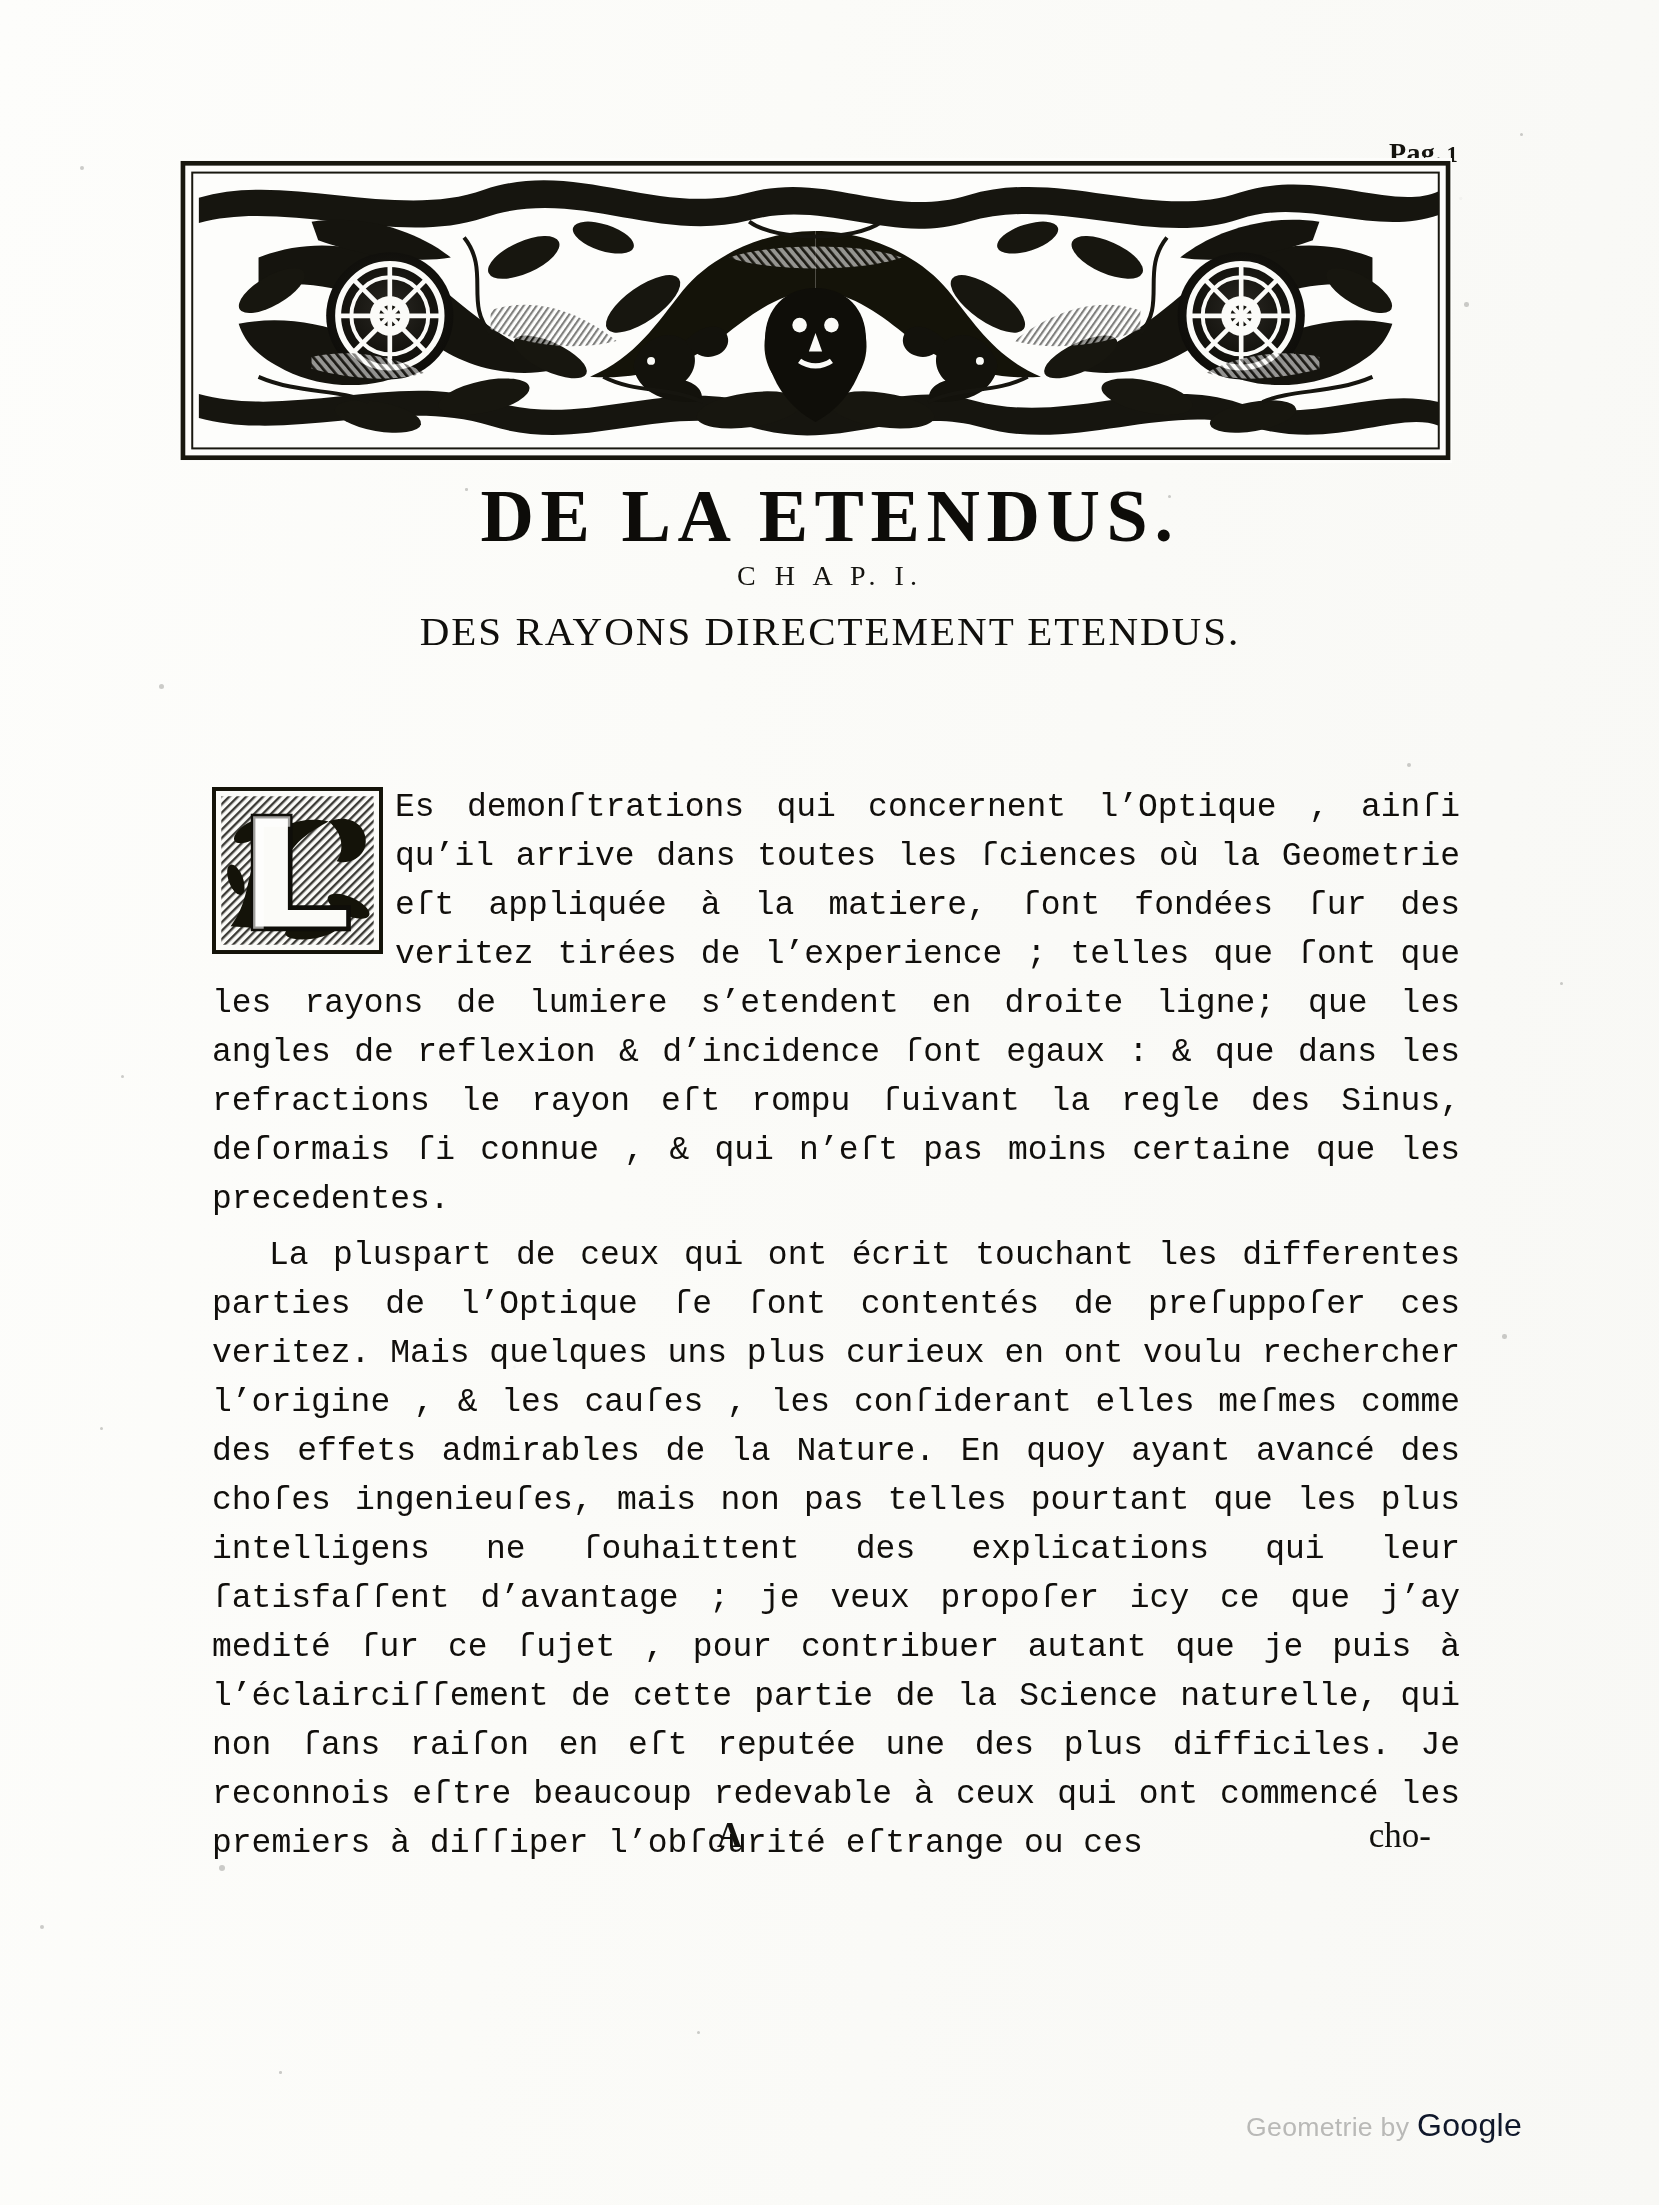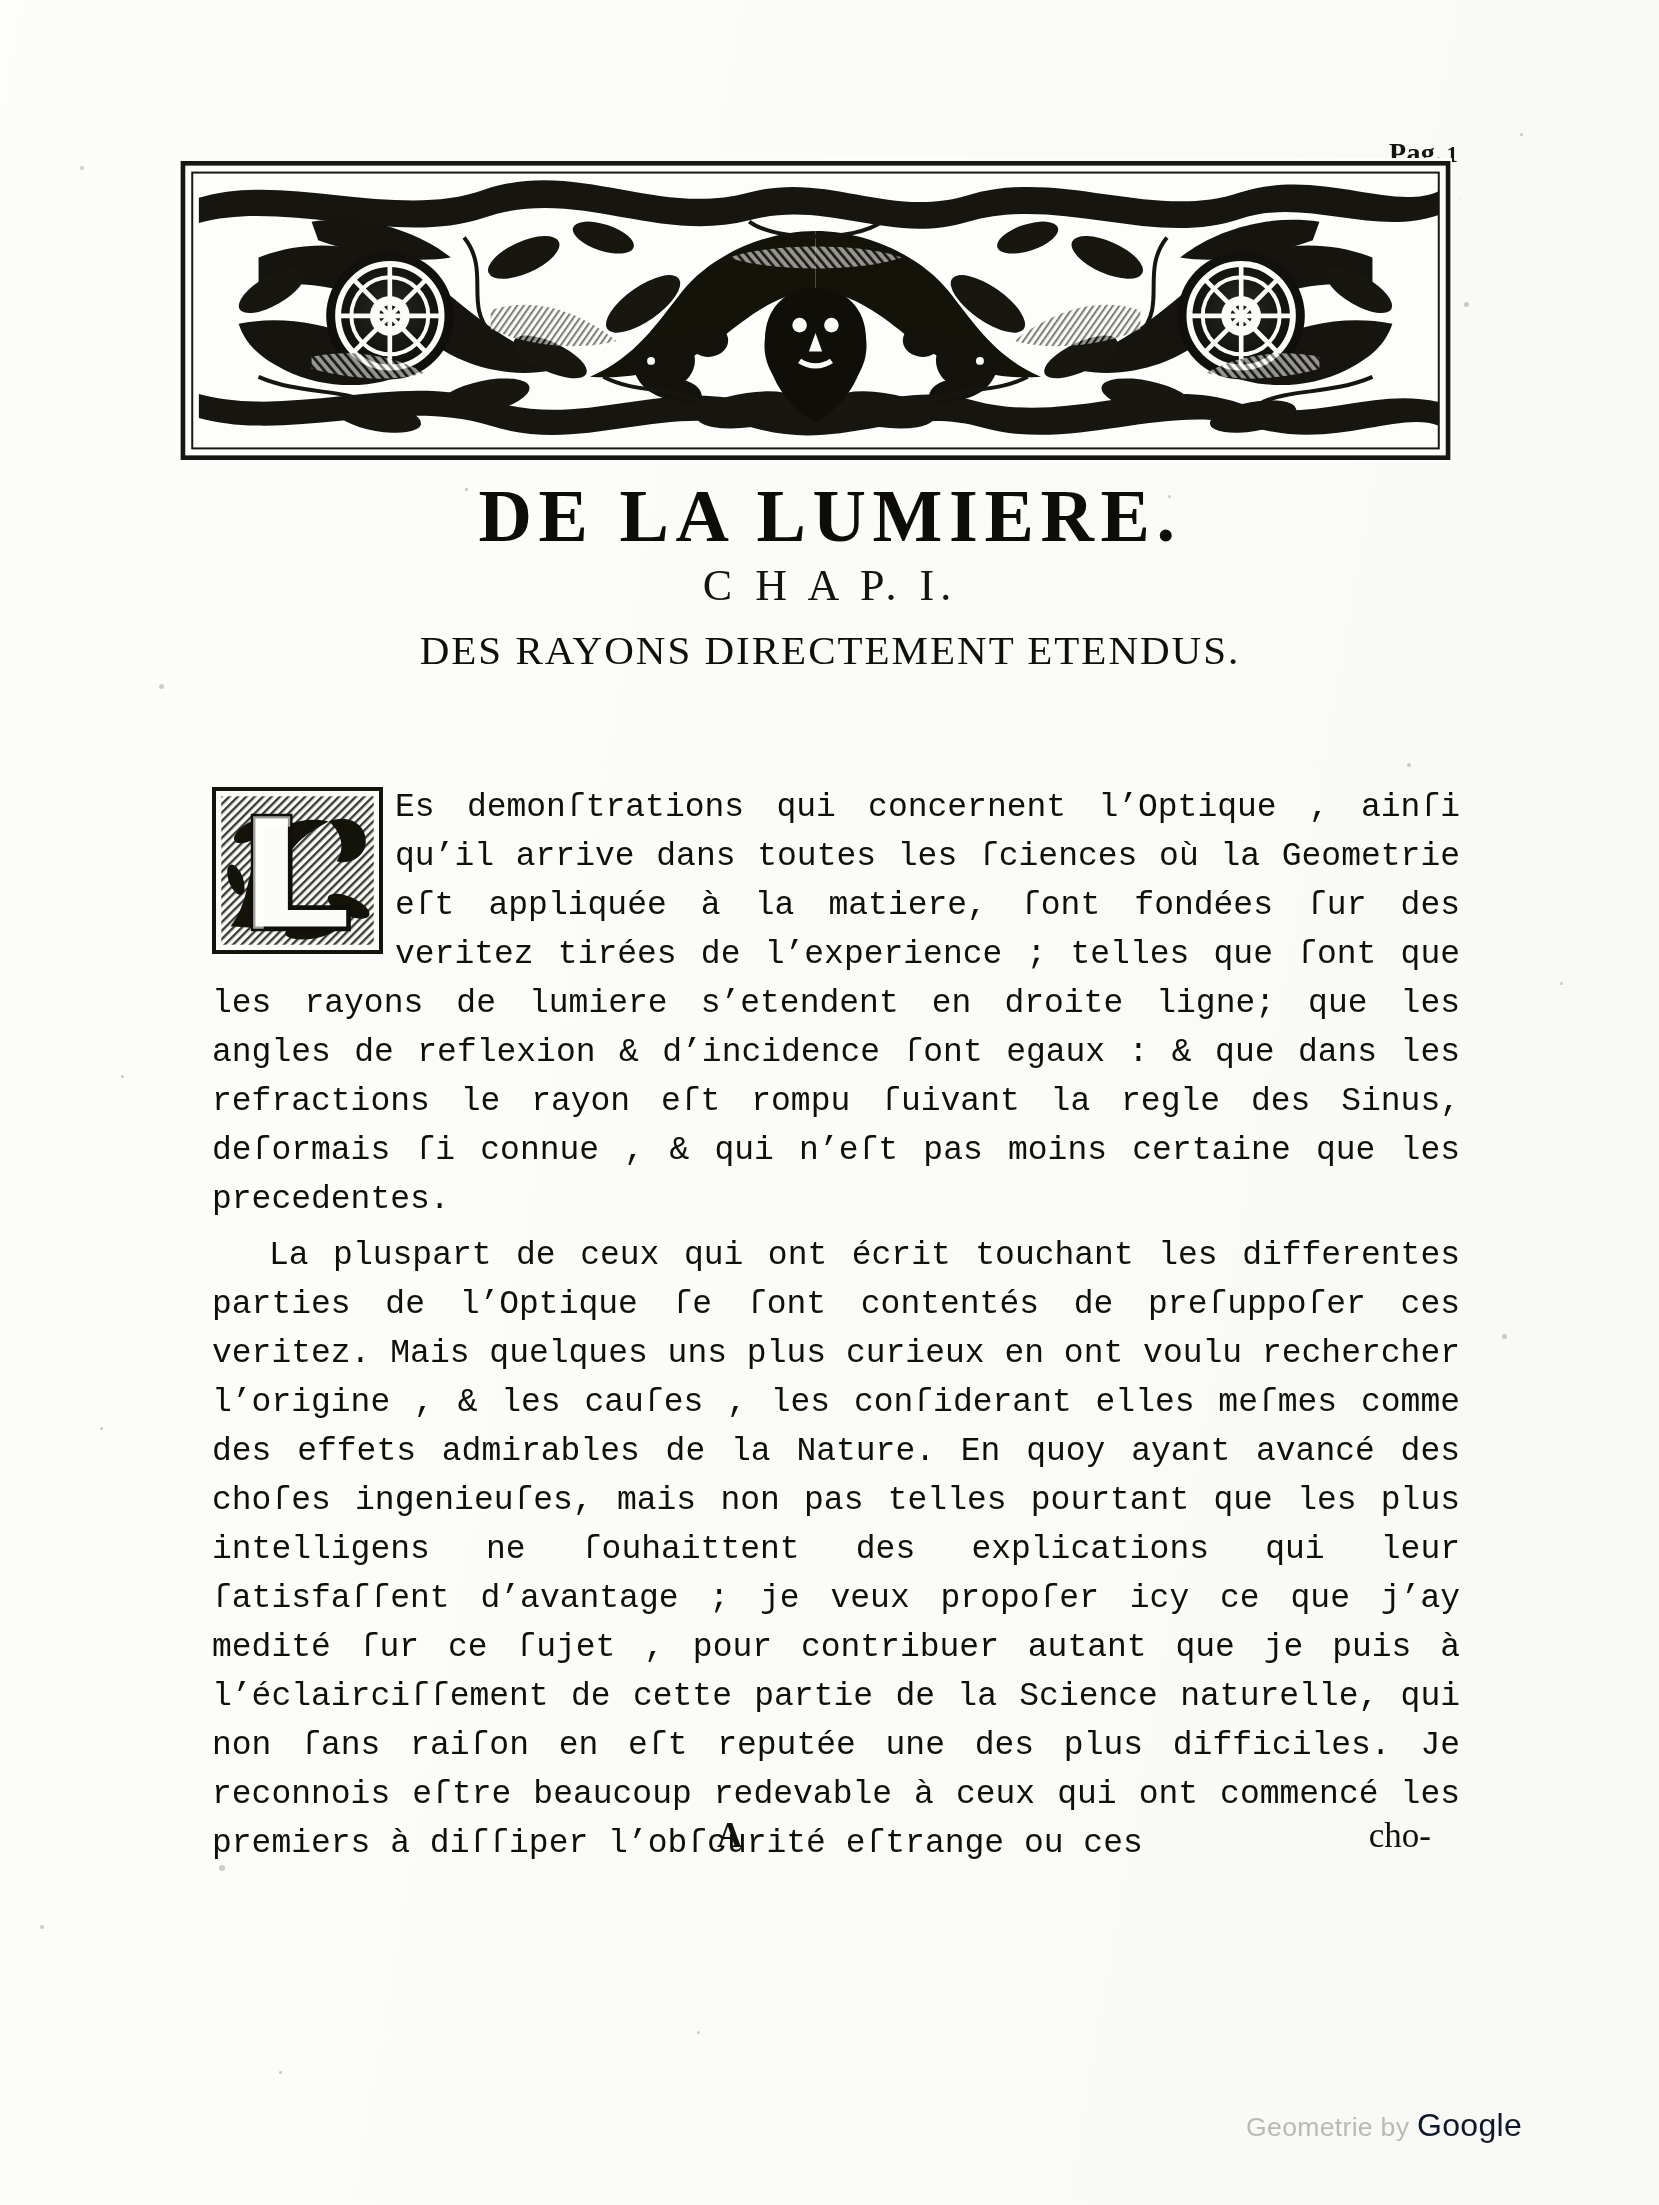--- a/index.html
+++ b/index.html
@@ -86,21 +86,21 @@
   .t-lumiere {
     font-size: 74px;
     font-weight: bold;
     letter-spacing: 6.6px;
     color: #0d0c09;
     margin-top: 13.3px;
     line-height: 1.05;
     font-family: "Liberation Serif", serif;
   }
   .t-chap {
-    font-size: 44px;
+    font-size: 28px;
     letter-spacing: 6px;
     color: #151410;
     margin-top: 4px;
     font-family: "Liberation Serif", serif;
   }
   .t-sub {
     font-size: 41px;
     letter-spacing: 2px;
     color: #100f0c;
     margin-top: 14.6px;
@@ -335,21 +335,21 @@
         <path d="M1280 330 C 1230 356, 1180 344, 1130 368"></path>
         <path d="M860 96 C 900 126, 1020 126, 1060 96"></path>
         <path d="M120 330 C 180 356, 240 348, 286 368"></path>
         <path d="M1800 330 C 1740 356, 1680 348, 1634 368"></path>
       </g>
     </g>
   </svg>
 </div>
 
 <div class="title-block">
-  <div class="t-lumiere">DE LA LUMIERE.</div>
+  <div class="t-lumiere">DE LA ETENDUS.</div>
   <div class="t-chap">C H A P.  I.</div>
   <div class="t-sub">DES RAYONS DIRECTEMENT ETENDUS.</div>
 </div>
 
 <div class="body-text">
 
   <div class="dropcap">
     <svg width="171" height="167" viewBox="0 0 258 252" xmlns="http://www.w3.org/2000/svg">
       <defs>
         <pattern id="dhatch" width="9" height="9" patternUnits="userSpaceOnUse" patternTransform="rotate(45)">

